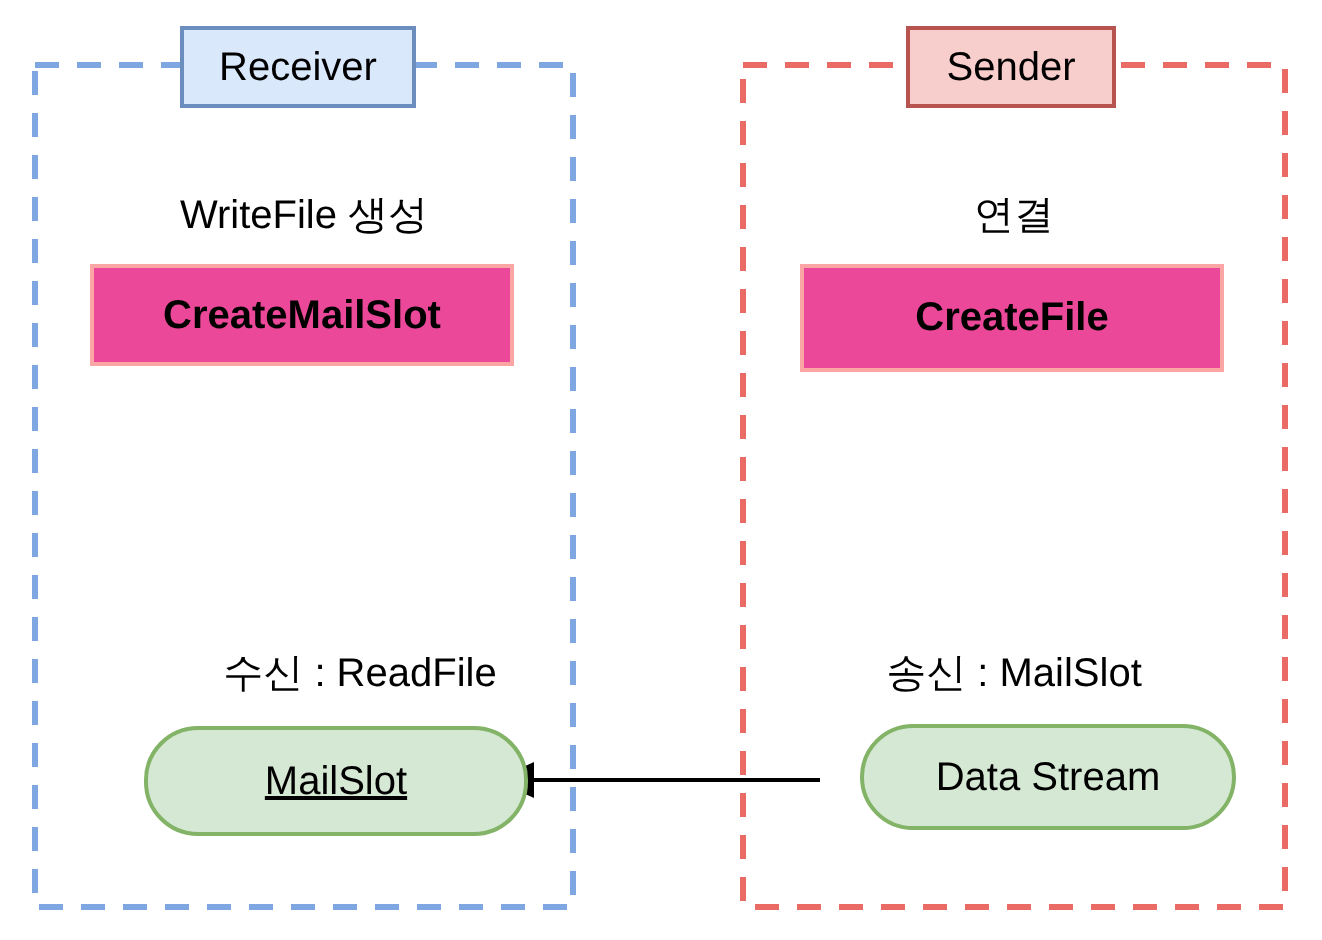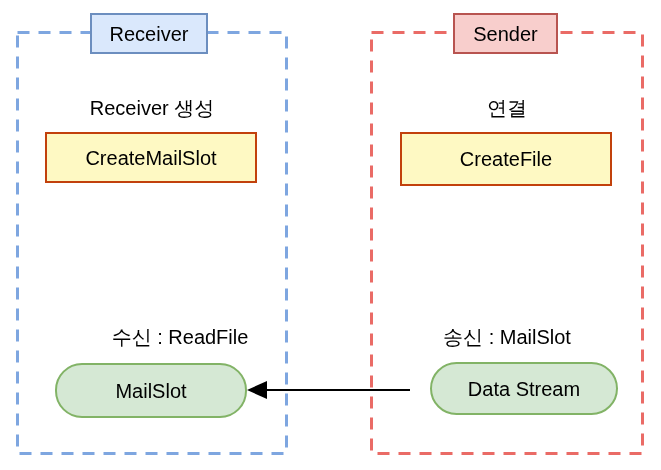--- a/index.html
+++ b/index.html
@@ -51,31 +51,32 @@
     border-color: #b85450;
   }
   .caption {
     background: transparent;
   }
   .caption-recv-create { left: 16px;  top: 96px;  width: 272px; height: 24px; }
   .caption-send-create { left: 370px; top: 96px;  width: 274px; height: 24px; }
   .caption-recv-io     { left: 16px;  top: 325px; width: 328px; height: 24px; }
   .caption-send-io     { left: 370px; top: 325px; width: 274px; height: 24px; }
   .api-box {
-    background: #fef9c3;
-    border: 2px solid #c2410c;
+    background: #ec4899;
+    border: 2px solid #fca5a5;
+    font-weight: bold;
   }
   .api-box-recv { left: 45px;  top: 132px; width: 212px; height: 51px; }
   .api-box-send { left: 400px; top: 132px; width: 212px; height: 54px; }
   .pill {
     background: #d5e8d4;
     border: 2px solid #82b366;
     border-radius: 27px;
   }
-  .pill-mailslot   { left: 55px;  top: 363px; width: 192px; height: 55px; }
+  .pill-mailslot   { left: 72px;  top: 363px; width: 192px; height: 55px; text-decoration: underline; }
   .pill-datastream { left: 430px; top: 362px; width: 188px; height: 53px; }
 </style>
 </head>
 <body>
 
 <div id="canvas">
 
   <svg id="shapes-svg" viewBox="0 0 661 470" xmlns="http://www.w3.org/2000/svg" aria-hidden="true">
 
     <rect x="17.5" y="32.5" width="269" height="421" fill="none" stroke="#7ea6e0" stroke-width="3" stroke-dasharray="12 9"></rect>
@@ -83,21 +84,21 @@
     <rect x="371.5" y="32.5" width="271" height="421" fill="none" stroke="#ea6b66" stroke-width="3" stroke-dasharray="12 9"></rect>
 
     <g>
       <line x1="410" y1="390" x2="264" y2="390" stroke="#000000" stroke-width="2"></line>
       <polygon points="247,390 267,381 267,399" fill="#000000"></polygon>
     </g>
   </svg>
 
   <div class="node group-title receiver-title">Receiver</div>
 
-  <div class="node caption caption-recv-create">Receiver 생성</div>
+  <div class="node caption caption-recv-create">WriteFile 생성</div>
 
   <div class="node api-box api-box-recv">CreateMailSlot</div>
 
   <div class="node caption caption-recv-io">수신 : ReadFile</div>
 
   <div class="node pill pill-mailslot">MailSlot</div>
 
   <div class="node group-title sender-title">Sender</div>
 
   <div class="node caption caption-send-create">연결</div>

